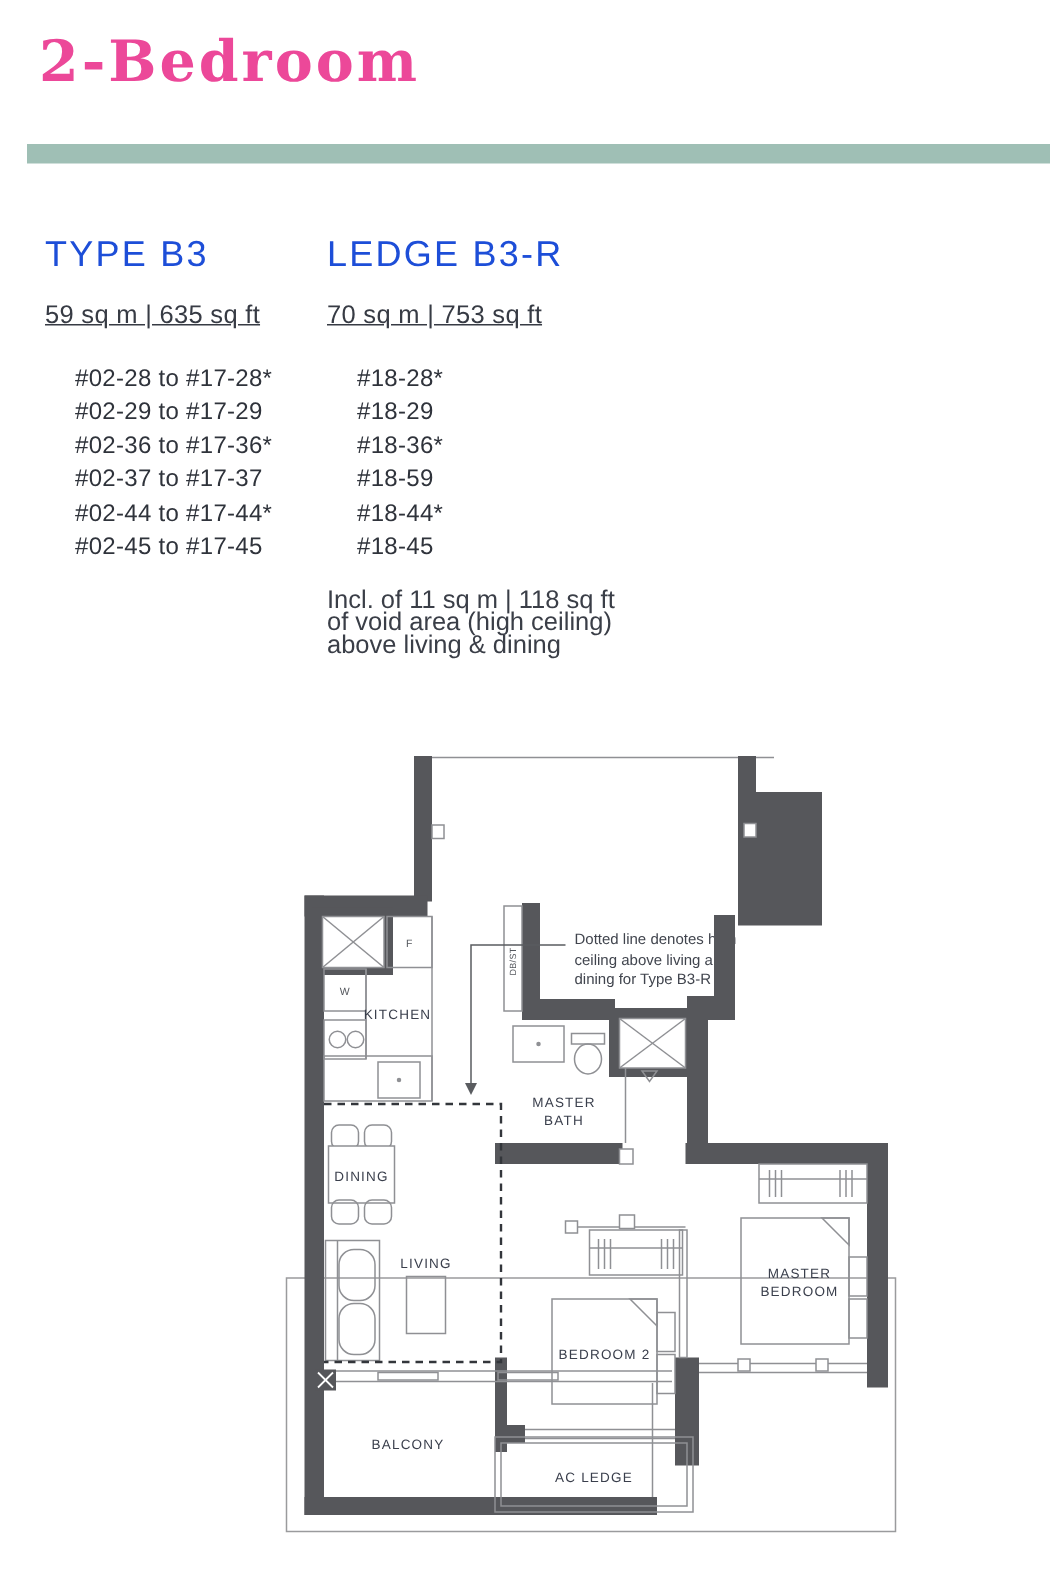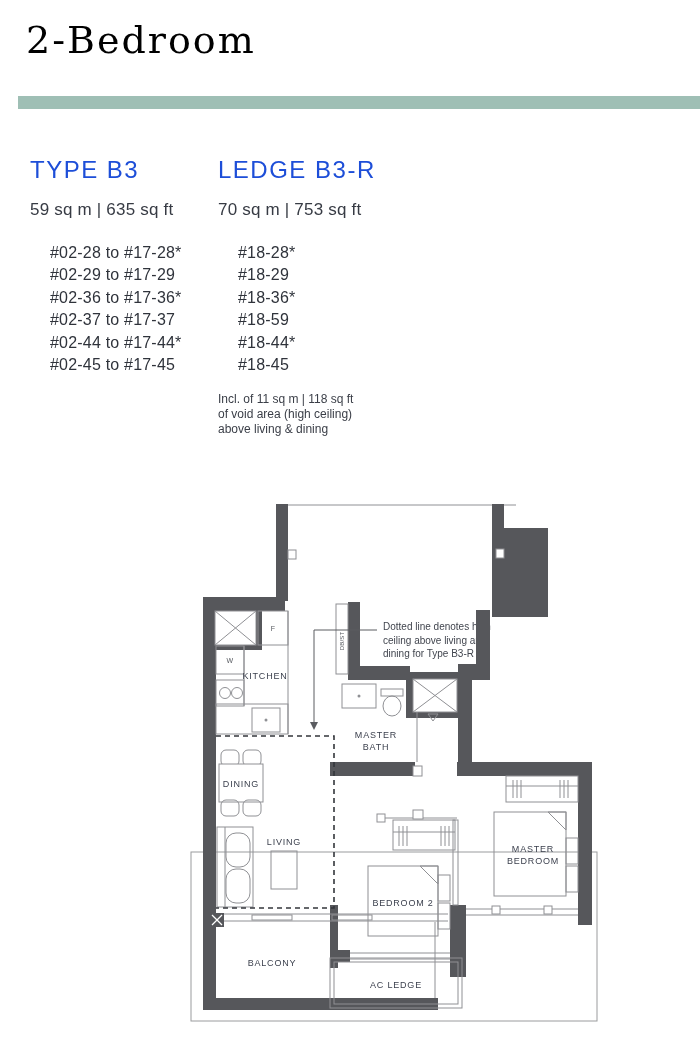--- a/index.html
+++ b/index.html
@@ -1,27 +1,27 @@
 <!DOCTYPE html>
 <html><head>
 <meta charset="utf-8">
 <style>
   html,body{margin:0;padding:0;background:#ffffff;}
   #page{position:relative;width:700px;height:1062px;background:#ffffff;overflow:hidden;
         font-family:"Liberation Sans", sans-serif;}
   .abs{position:absolute;}
   #title{left:26px;top:18px;font-family:"DejaVu Serif", serif;font-size:38px;
-         font-weight:400;letter-spacing:2px;color:#000000;}
+         font-weight:700;letter-spacing:2px;color:#ec4899;}
   #divider-bar{left:18px;top:96px;width:682px;height:13px;background:#9FBFB5;}
   .col1{left:30px;}
   .col2{left:218px;}
   .type-name{top:156px;font-size:24px;letter-spacing:1.5px;color:#1d4ed8;font-weight:400;}
-  .area-text{top:200px;font-size:17px;color:#373B44;letter-spacing:0.2px;}
+  .area-text{top:200px;font-size:17px;color:#373B44;letter-spacing:0.2px;text-decoration:underline;}
   .unit-list{top:242px;font-size:16px;line-height:22.4px;color:#2F333B;letter-spacing:0.2px;margin-left:20px;}
-  .note{left:218px;top:392px;font-size:12px;line-height:15px;color:#3A3E47;}
+  .note{left:218px;top:392px;font-size:17px;line-height:15px;color:#3A3E47;}
   .annotation{left:383px;top:620px;font-size:10px;line-height:13.5px;color:#41454E;}
   svg text{font-family:"Liberation Sans", sans-serif;fill:#3A3F4C;letter-spacing:0.8px;}
   .room-label{font-size:9px;}
   .tiny-label{font-size:7px;letter-spacing:0.3px;fill:#55585E;}
   .micro-label{font-size:6px;letter-spacing:0.2px;fill:#55585E;}
   .wall{fill:#56575B;}
   .thin{fill:none;stroke:#8F9094;stroke-width:1;}
   .thin-w{fill:#ffffff;stroke:#8F9094;stroke-width:1;}
   .dash{fill:none;stroke:#33363B;stroke-width:1.6;stroke-dasharray:5 4;}
   .leader{fill:none;stroke:#5A5C60;stroke-width:1;}

